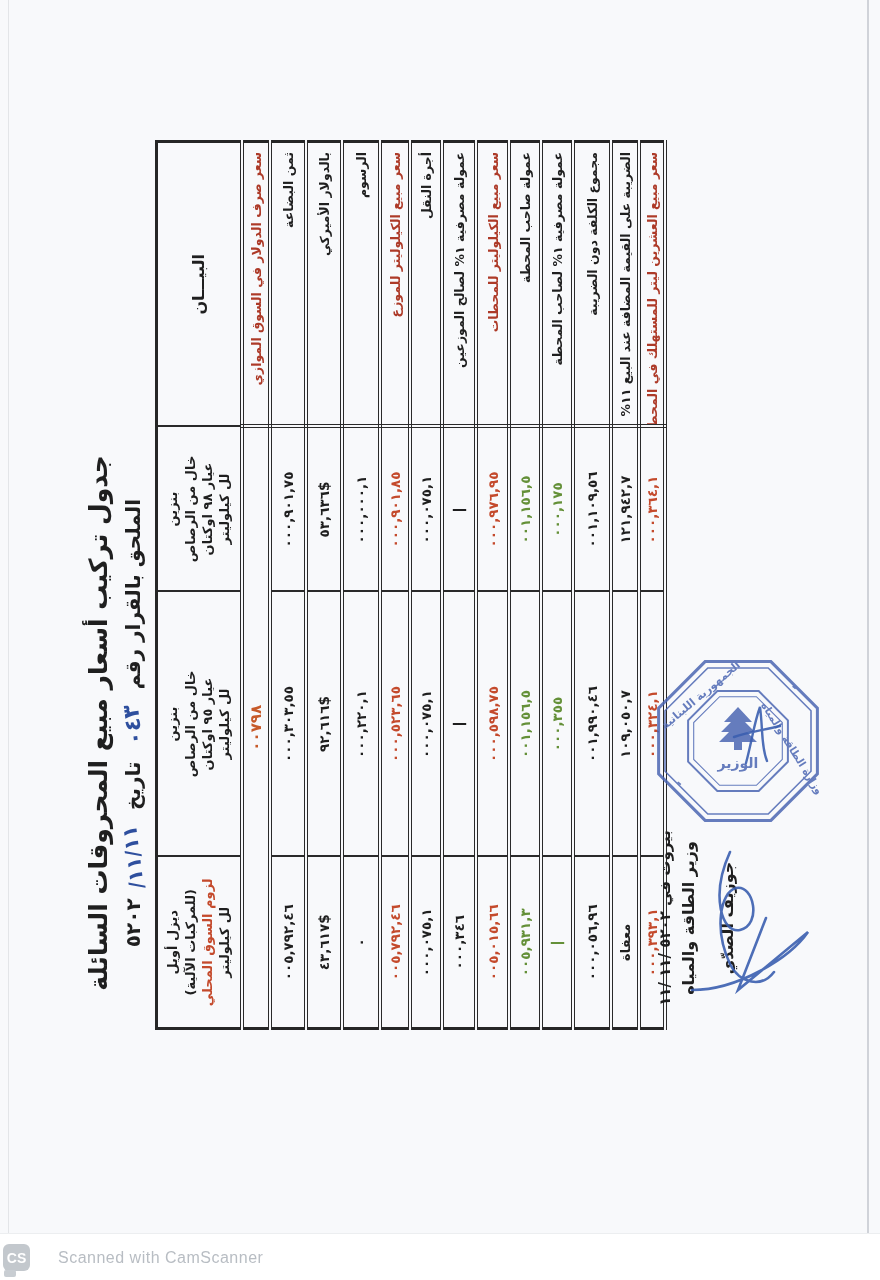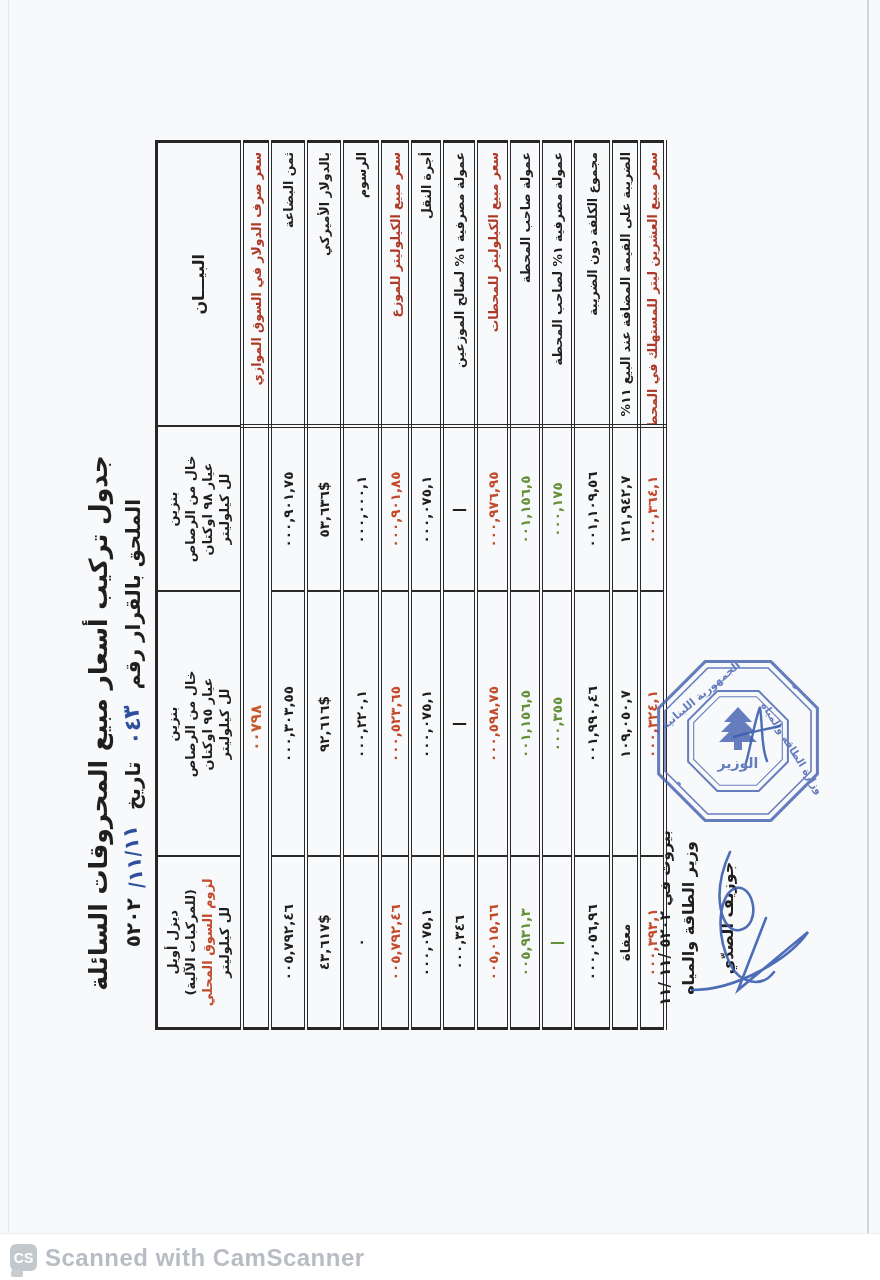--- a/index.html
+++ b/index.html
@@ -49,26 +49,26 @@
   .sig-block .l1{font-size:15px;}
   .sig-block .l2{font-size:16px;margin-top:5px;}
   .sig-block .l3{font-size:16px;margin-top:20px;}
   .bigsig{position:absolute;left:225px;top:668px;width:170px;height:170px;transform:rotate(90deg);}
   .smallsig{position:absolute;left:460px;top:722px;width:72px;height:72px;transform:rotate(90deg);}
 
   
   .csbar{position:absolute;left:0;top:1233px;width:880px;height:47px;background:#ffffff;
          border-top:1px solid #eceef0;display:flex;align-items:center;
          font-family:"Liberation Sans",sans-serif;}
-  .cs-badge{position:relative;margin-left:10px;width:27px;height:27px;background:#c3c8cd;
+  .cs-badge{position:relative;margin-left:3px;width:27px;height:27px;background:#c3c8cd;
             border-radius:6px;color:#ffffff;font-weight:bold;font-size:14px;
             display:inline-flex;align-items:center;justify-content:center;}
   .cs-badge::after{content:"";position:absolute;left:1px;bottom:-6px;width:12px;height:7px;
                    background:#c8cdd2;border-radius:2px;}
-  .cs-text{margin-left:8px;color:#b8bdc3;font-size:24px;letter-spacing:.5px;font-weight:bold;}
+  .cs-text{margin-left:28px;color:#b8bdc3;font-size:16px;letter-spacing:.5px;}
 </style>
 </head>
 <body>
 
 <div class="screen">
 
   <div class="paper">
     <div class="doc">
 
       <div class="title-block">

